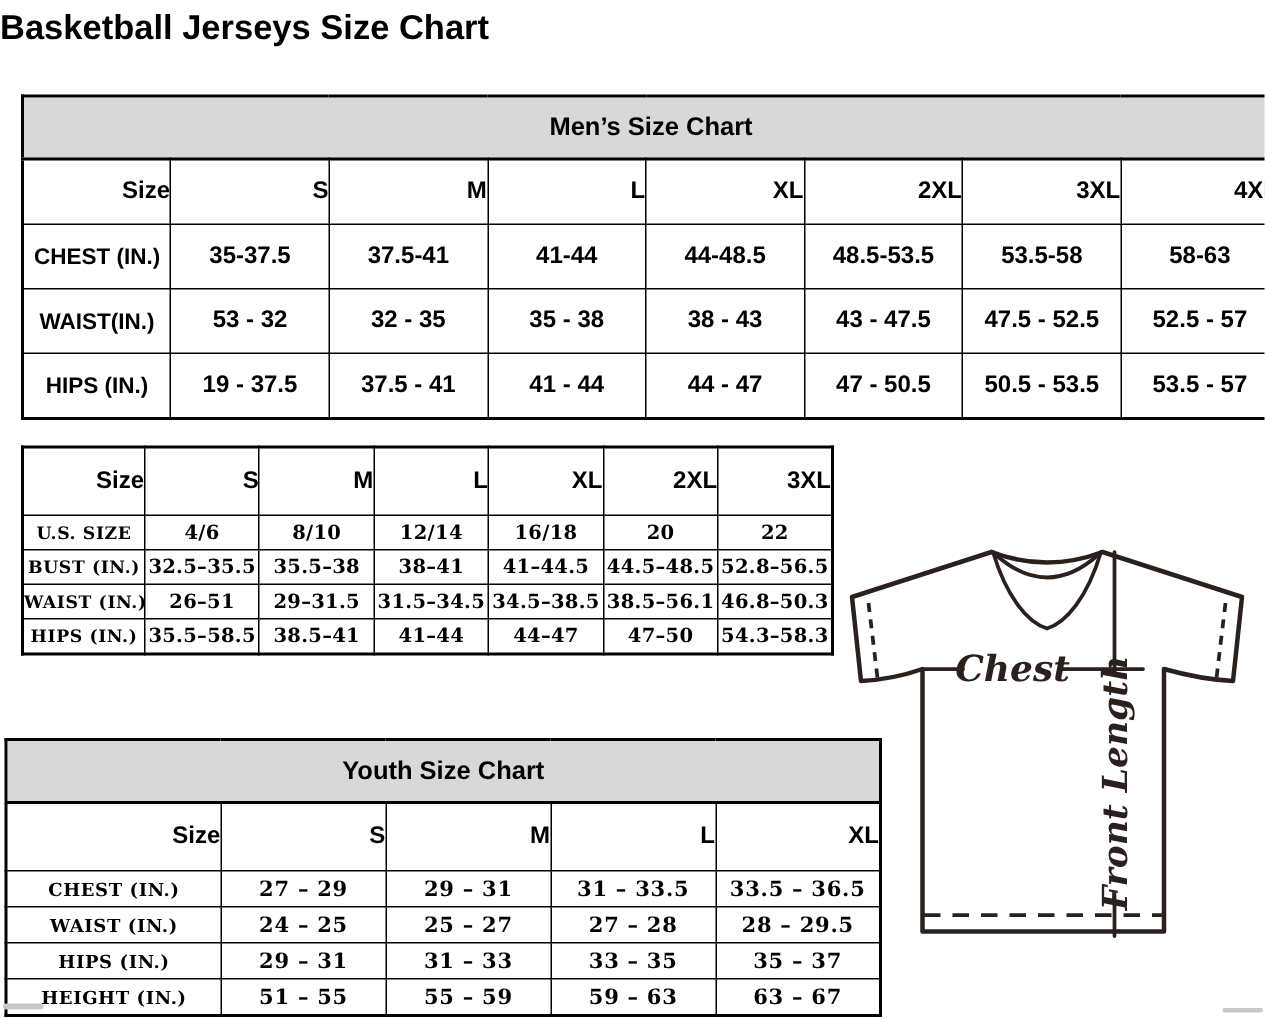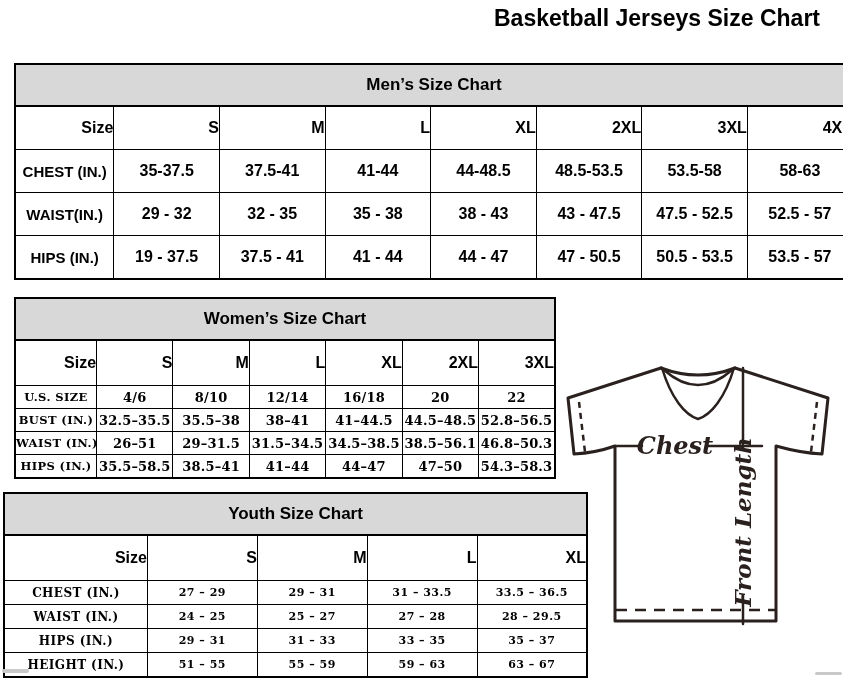--- a/index.html
+++ b/index.html
@@ -1,21 +1,21 @@
 <!DOCTYPE html>
 <html><head>
 <meta charset="utf-8">
 <style>
   html,body{margin:0;padding:0;}
   body{
     width:843px;height:679px;position:relative;background:#ffffff;
     font-family:"Liberation Sans",sans-serif;color:#000;overflow:hidden;
   }
   .page-title{
-    position:absolute;top:5px;left:0;width:820px;text-align:right;
+    position:absolute;top:5px;left:0;width:820px;text-align:left;
     font-size:23px;font-weight:bold;letter-spacing:0px;
   }
   
   .tbl-wrap{position:absolute;}
   .tbl-wrap table{
     border-collapse:collapse;table-layout:fixed;width:100%;
     border:2px solid #000;background:#fff;
   }
   .tbl-wrap th,.tbl-wrap td{
     border:1px solid #000;text-align:center;vertical-align:middle;padding:0;
@@ -37,21 +37,21 @@
   .women{left:14px;top:297px;width:542px;}
   .women .head-row th{font-size:16px;height:44px;}
   .women .data-row td{height:22px;font-weight:bold;font-family:"DejaVu Serif",serif;}
   .women .data-row .lbl{font-size:11.5px;letter-spacing:.4px;margin-top:32px;}
   .women .data-row .val{font-size:13px;letter-spacing:.2px;}
   
   .youth{left:3px;top:492px;width:585px;}
   .youth .head-row th{font-size:16px;height:44px;}
   .youth .data-row td{height:23px;font-weight:bold;font-family:"DejaVu Serif",serif;}
   .youth .data-row .lbl{font-size:12px;letter-spacing:.4px;}
-  .youth .data-row .val{font-size:11px;letter-spacing:.5px;}
+  .youth .data-row .val{font-size:14px;letter-spacing:.5px;}
   
   .jersey{position:absolute;left:558px;top:360px;}
   .jersey text{
     font-family:"DejaVu Serif",serif;font-style:italic;font-weight:bold;
     fill:var(--line-color,#2a211e);
   }
   
   .sb{position:absolute;background:#c9c9c9;border-radius:2px;}
   .sb-left{left:2px;top:669px;width:27px;height:4px;}
   .sb-right{left:815px;top:672px;width:27px;height:3px;}
@@ -92,21 +92,21 @@
           <td class="val">35-37.5</td>
           <td class="val">37.5-41</td>
           <td class="val">41-44</td>
           <td class="val">44-48.5</td>
           <td class="val">48.5-53.5</td>
           <td class="val">53.5-58</td>
           <td class="val">58-63</td>
         </tr>
         <tr class="data-row">
           <td class="lbl">WAIST(IN.)</td>
-          <td class="val">29 - 32</td>
+          <td class="val">53 - 32</td>
           <td class="val">32 - 35</td>
           <td class="val">35 - 38</td>
           <td class="val">38 - 43</td>
           <td class="val">43 - 47.5</td>
           <td class="val">47.5 - 52.5</td>
           <td class="val">52.5 - 57</td>
         </tr>
         <tr class="data-row">
           <td class="lbl">HIPS (IN.)</td>
           <td class="val">19 - 37.5</td>
@@ -125,23 +125,20 @@
       <colgroup>
         <col style="width: 15.1%;">
         <col style="width: 14.15%;">
         <col style="width: 14.15%;">
         <col style="width: 14.15%;">
         <col style="width: 14.15%;">
         <col style="width: 14.15%;">
         <col style="width: 14.15%;">
       </colgroup>
       <tbody>
-        <tr class="title-row">
-          <th colspan="7">Women’s Size Chart</th>
-        </tr>
         <tr class="head-row">
           <th>Size</th>
           <th>S</th>
           <th>M</th>
           <th>L</th>
           <th>XL</th>
           <th>2XL</th>
           <th>3XL</th>
         </tr>
         <tr class="data-row">

